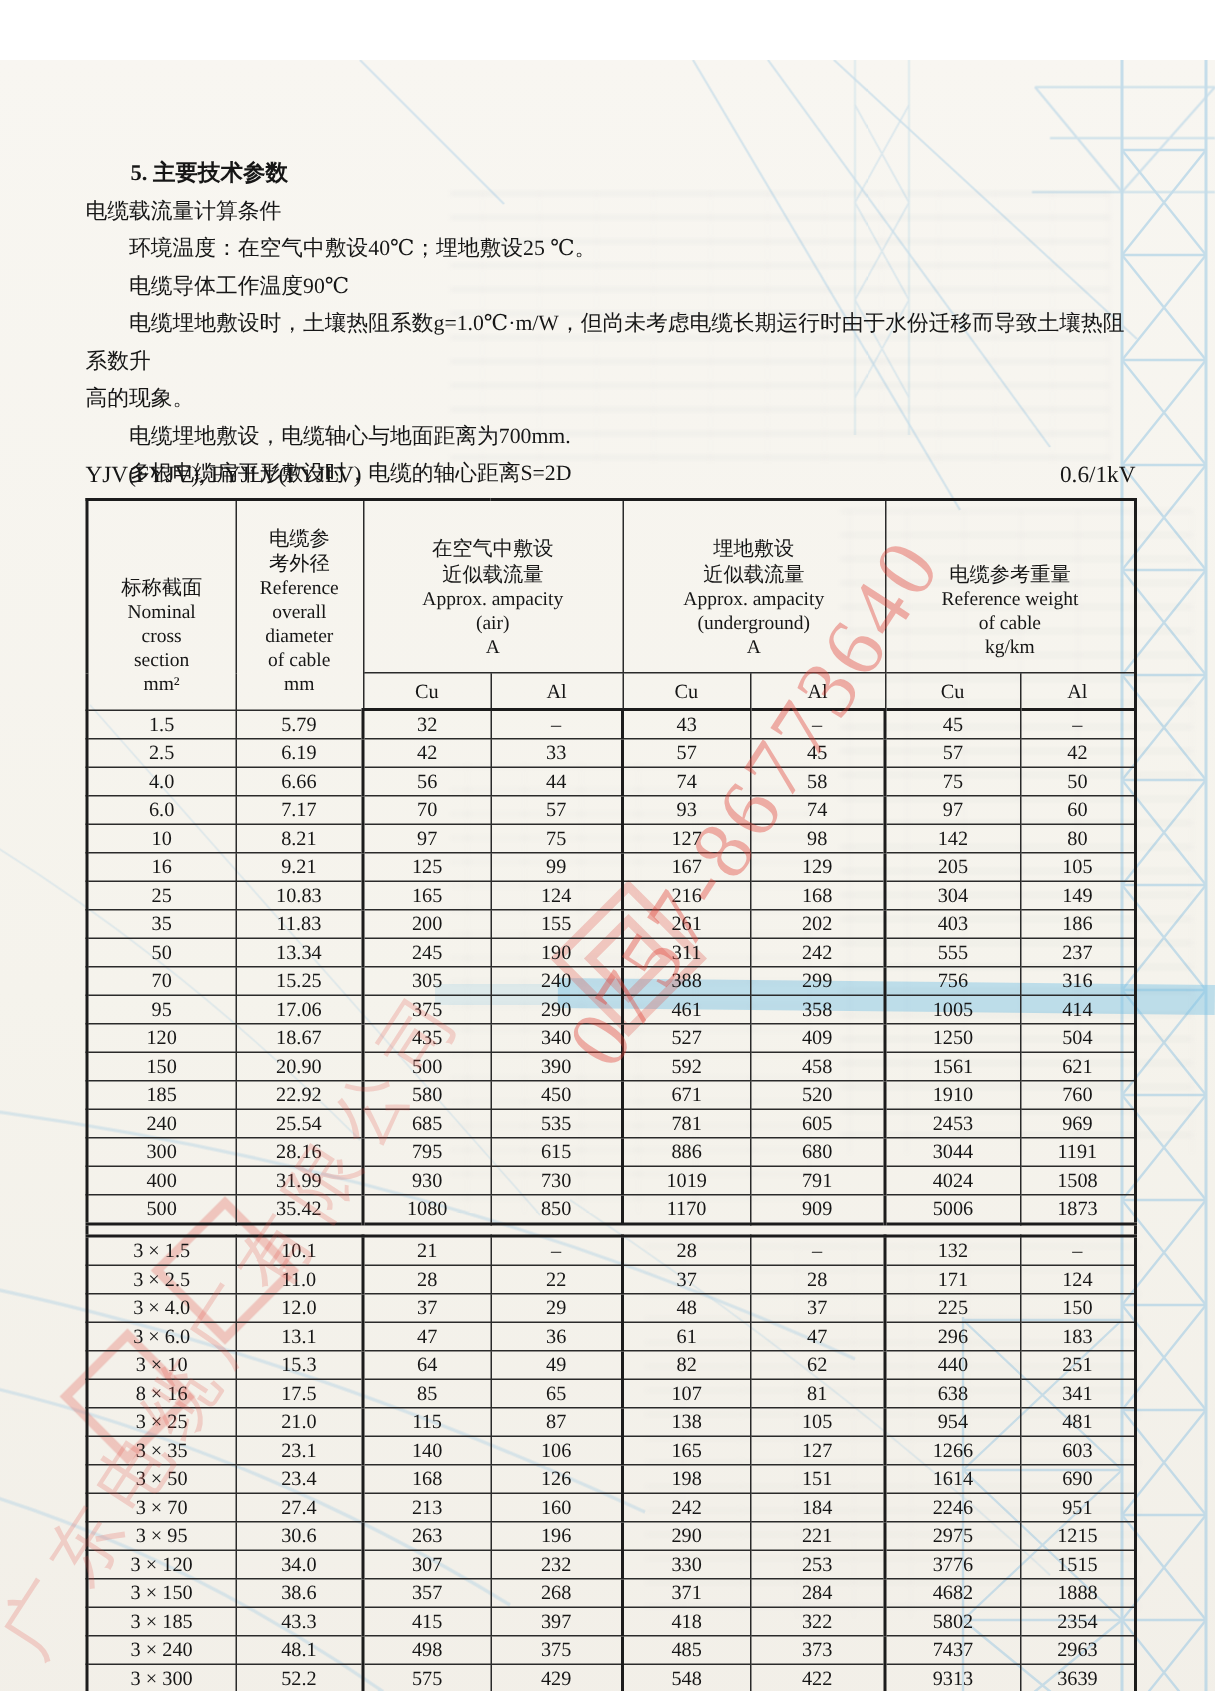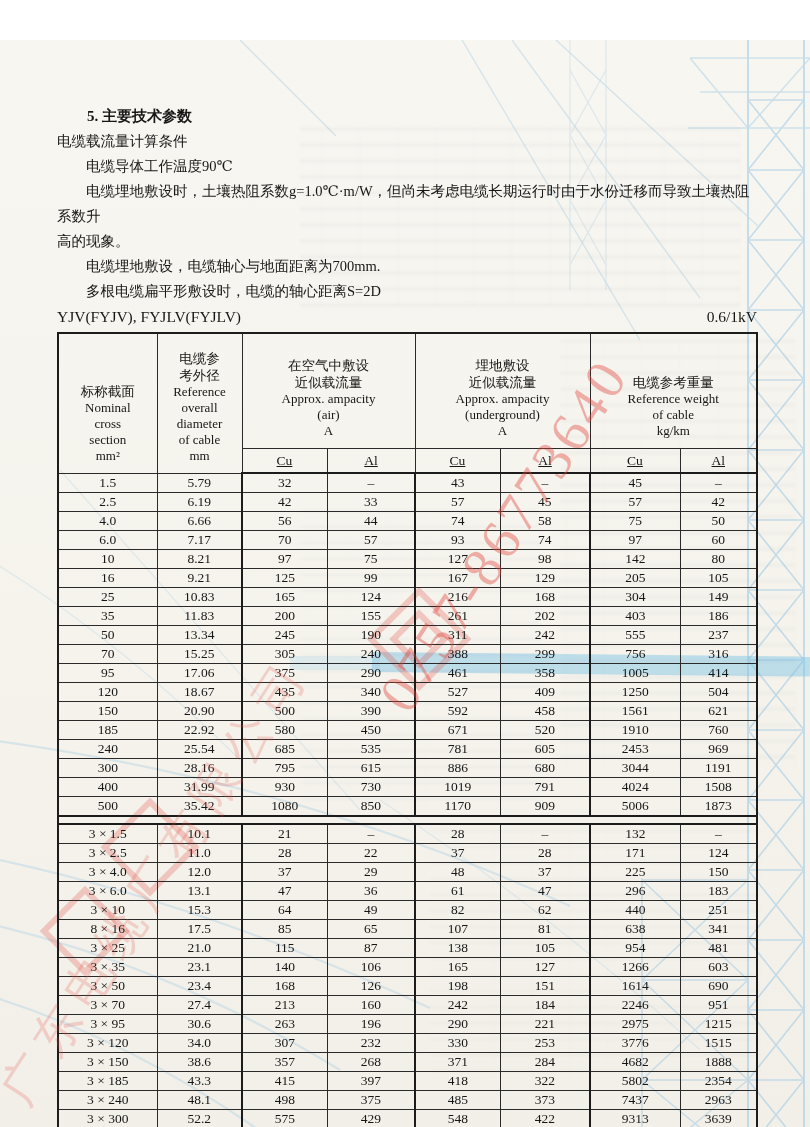--- a/index.html
+++ b/index.html
@@ -26,21 +26,21 @@
     position:absolute;left:57px;top:292px;width:699px;
     border-collapse:collapse;table-layout:fixed;
     border:2px solid #1c1c1c;background:transparent;
   }
   table.spec th, table.spec td{
     border:1px solid #2a2a2a;font-weight:normal;padding:0;
     text-align:center;vertical-align:top;background:transparent;
   }
   thead th{font-size:13px;}
   thead tr.main th{height:114px;}
-  thead tr.sub th{height:23px;line-height:23px;font-size:13.5px;border-bottom:2px solid #1c1c1c;text-decoration:underline;}
+  thead tr.sub th{height:23px;line-height:23px;font-size:13.5px;border-bottom:2px solid #1c1c1c;}
   th .stack{display:flex;flex-direction:column;justify-content:flex-end;height:100%;box-sizing:border-box;padding:7px 2px 9px 2px;}
   th .zh{font-size:13.5px;line-height:17px;}
   th .en{font-size:13px;line-height:16px;}
   th.hvy, td.hl{border-left-width:2px;border-left-color:#1c1c1c;}
   tbody td{font-size:13.5px;height:18px;line-height:18px;vertical-align:middle;}
   tbody.sep-body td{height:6px;border-left:none;border-right:none;border-top:2px solid #1c1c1c;border-bottom:2px solid #1c1c1c;}
   tbody td:nth-child(3), tbody td:nth-child(5), tbody td:nth-child(7){border-left-width:2px;border-left-color:#1c1c1c;}
   .wm{position:absolute;z-index:3;pointer-events:none;}
   .wm-phone{
     left:366px;top:648px;transform:rotate(-57deg);transform-origin:0 0;
@@ -119,20 +119,21 @@
   <div class="ghost" style="left:300px;top:88px;width:440px;height:180px;opacity:.55;"></div>
   <div class="ghost" style="left:560px;top:300px;width:235px;height:430px;opacity:.5;"></div>
   <div class="ghost" style="left:300px;top:470px;width:240px;height:300px;opacity:.35;"></div>
   <div class="ghost" style="left:430px;top:790px;width:330px;height:250px;opacity:.3;"></div>
 
   <div class="content">
 
     <div class="intro">
       <div class="t ind">5. 主要技术参数</div>
       <div>电缆载流量计算条件</div>
+      <div class="ind">环境温度：在空气中敷设40℃；埋地敷设25 ℃。</div>
       <div class="ind">电缆导体工作温度90℃</div>
       <div class="ind">电缆埋地敷设时，土壤热阻系数g=1.0℃·m/W，但尚未考虑电缆长期运行时由于水份迁移而导致土壤热阻系数升</div>
       <div>高的现象。</div>
       <div class="ind">电缆埋地敷设，电缆轴心与地面距离为700mm.</div>
       <div class="ind">多根电缆扁平形敷设时，电缆的轴心距离S=2D</div>
     </div>
 
     <div class="typeline">
       <span class="vol">0.6/1kV</span>
       <span>YJV(FYJV), FYJLV(FYJLV)</span>

